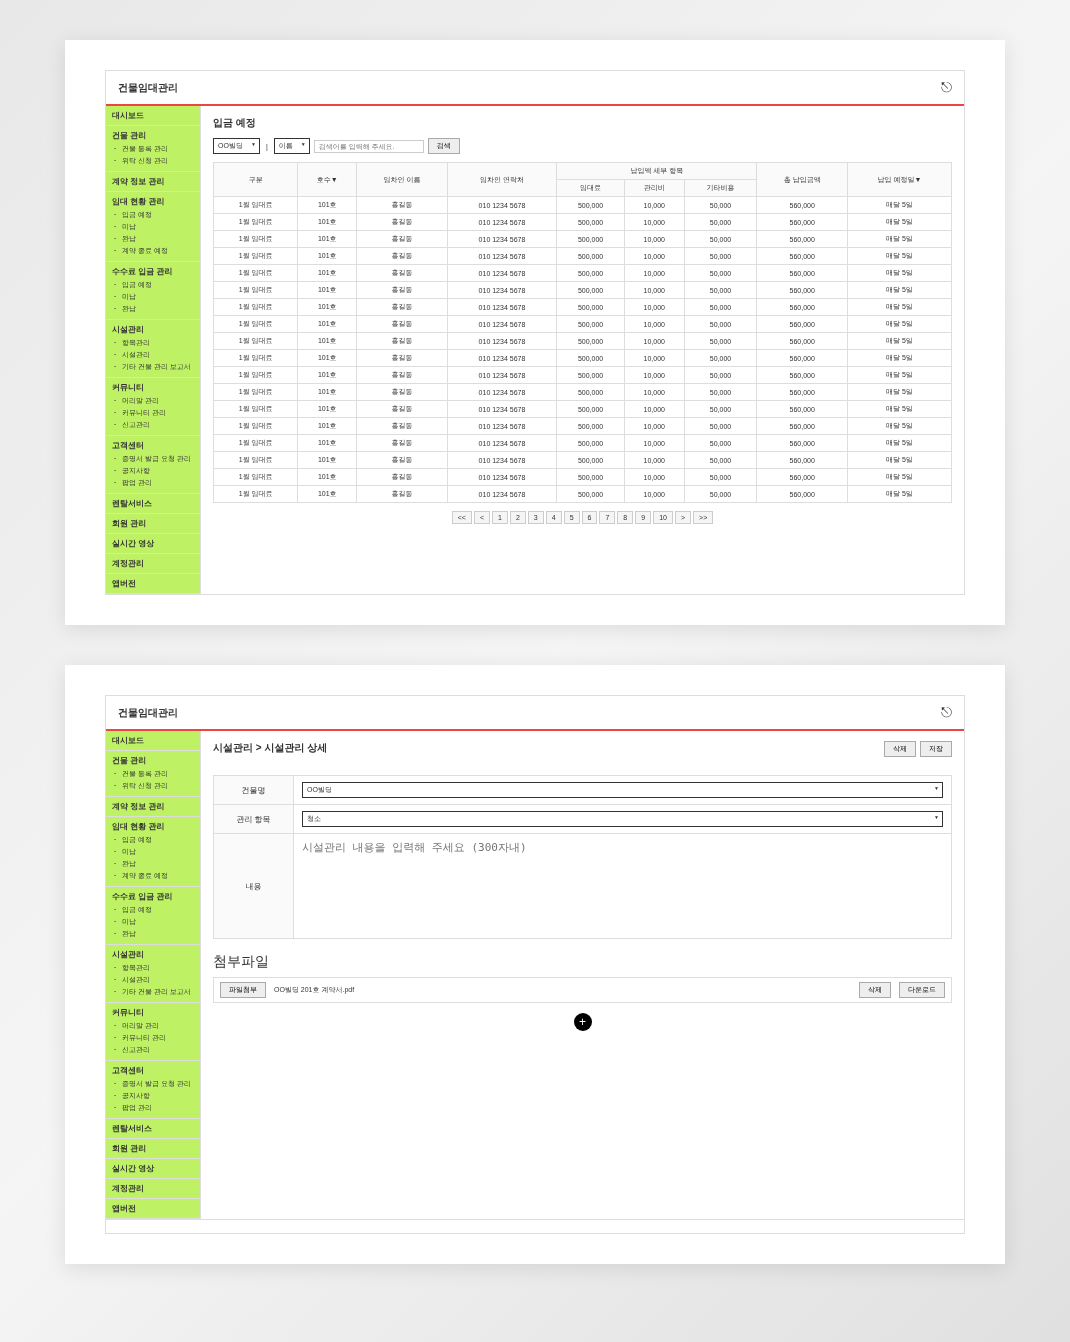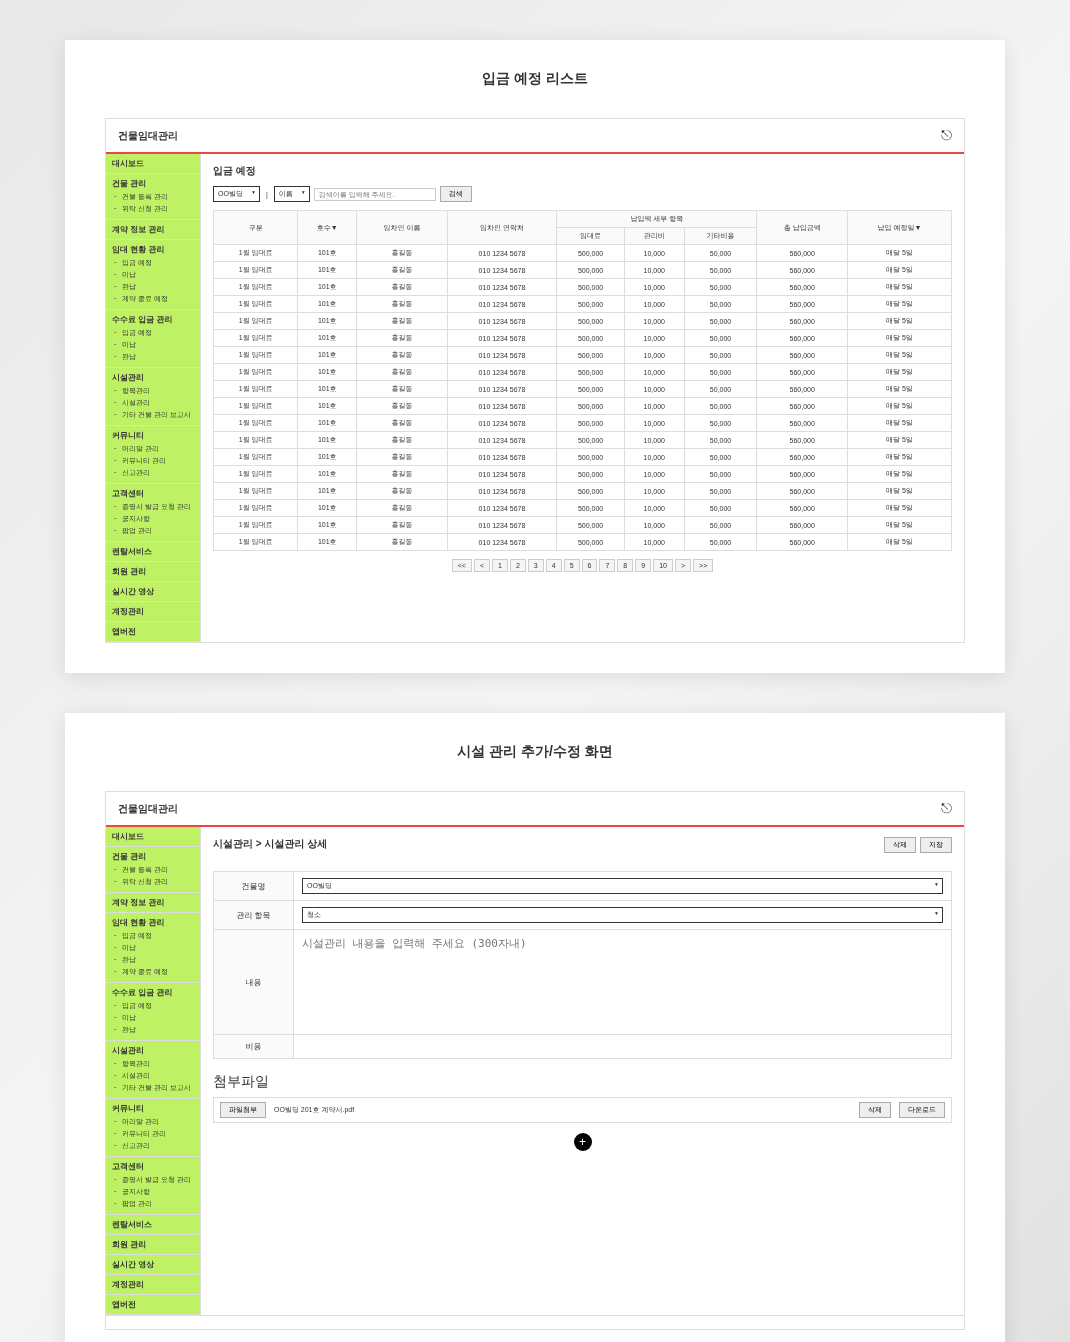--- a/index.html
+++ b/index.html
@@ -111,21 +111,21 @@
       font-size: 5px;
     }
     .search-divider {
       padding: 0 2px;
       font-size: 7px;
     }
     .search-input {
       border: 1px solid #ccc;
       padding: 2px 4px;
       font-size: 7px;
-      width: 122px;
+      width: 110px;
     }
     .btn {
       border: 1px solid #aaa;
       background: #eee;
       padding: 2px 8px;
       font-size: 7px;
       cursor: pointer;
     }
     .data-table {
       width: 100%;
@@ -210,21 +210,20 @@
     }
     .footer-bar {
       border-top: 1px solid #ddd;
       height: 14px;
     }
   </style>
 </head>
 <body>
 
 <div class="screen-wrapper">
-  <div class="screen-title">입금 예정 리스트</div>
   <div class="app-container">
     <div class="app-header">
       <div class="app-title">건물임대관리</div>
       <div class="logout-icon">⎋</div>
     </div>
     <div class="app-body">
       <div class="sidebar" id="sidebar-1">
           <div class="sidebar-group">
             <div class="sidebar-group-title">대시보드</div>
           </div>
@@ -537,21 +536,20 @@
             <span class="page-btn">10</span>
             <span class="page-btn">&gt;</span>
             <span class="page-btn">&gt;&gt;</span>
           </div>
       </div>
     </div>
   </div>
 </div>
 
 <div class="screen-wrapper">
-  <div class="screen-title">시설 관리 추가/수정 화면</div>
   <div class="app-container">
     <div class="app-header">
       <div class="app-title">건물임대관리</div>
       <div class="logout-icon">⎋</div>
     </div>
     <div class="app-body">
       <div class="sidebar" id="sidebar-2">
           <div class="sidebar-group">
             <div class="sidebar-group-title">대시보드</div>
           </div>
@@ -640,24 +638,20 @@
           </tr>
           <tr>
             <td class="form-label-cell">관리 항목</td>
             <td>
                   <div class="select-box">청소</div>
                 </td>
           </tr>
           <tr>
             <td class="form-label-cell">내용</td>
             <td><textarea class="textarea-field" placeholder="시설관리 내용을 입력해 주세요 (300자내)" style=""></textarea></td>
-          </tr>
-          <tr>
-            <td class="form-label-cell">비용</td>
-            <td></td>
           </tr>
         </tbody>
           </table>
         <div class="attach-section-title">첨부파일</div>
         <div class="attach-row">
           <button class="btn">파일첨부</button>
           <span class="attach-filename">OO빌딩 201호 계약서.pdf</span>
           <button class="btn">삭제</button>
           <button class="btn">다운로드</button>
         </div>

